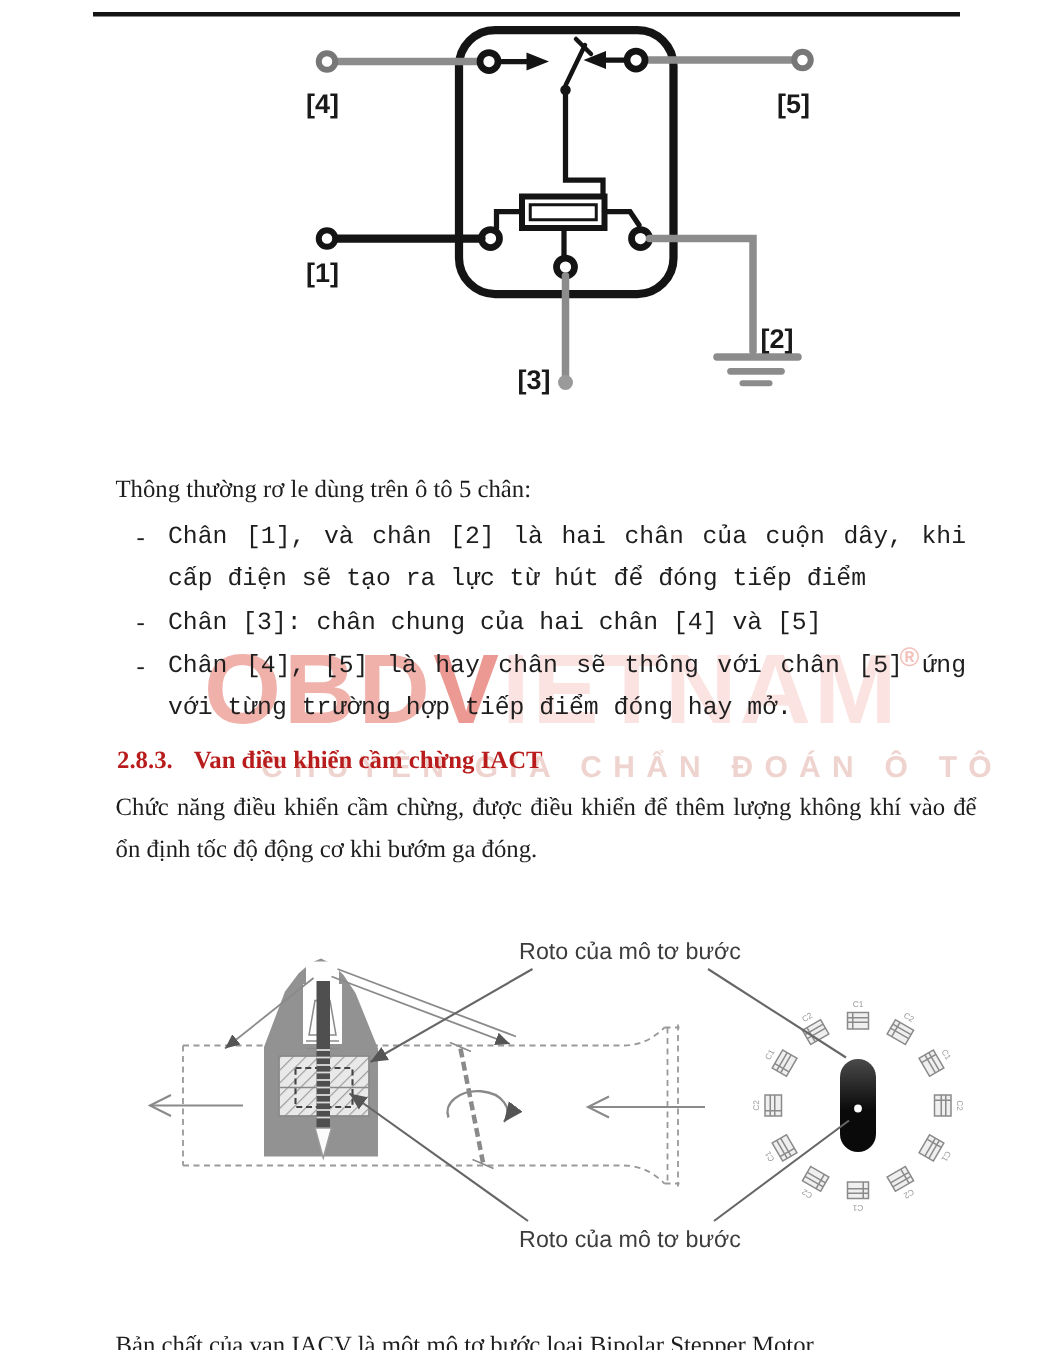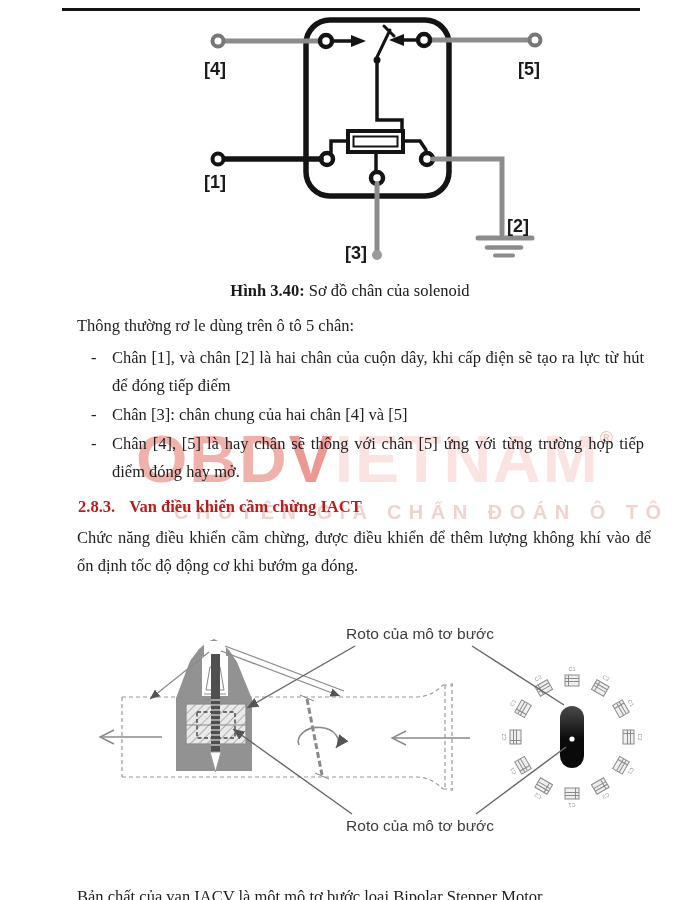--- a/index.html
+++ b/index.html
@@ -13,21 +13,21 @@
   svg.fig { position:absolute; left:0; z-index:2; }
   #fig340 { top:0; }
   #fig341 { top:610px; }
   .caption { left:0; width:700px; text-align:center; font-size:16.5px; line-height:20px; color:#1a1a1a; }
   .caption .cap-b { font-weight:bold; }
   .para, .btext { font-size:16.5px; line-height:28px; color:#1e1e1e; }
   .para { left:77px; width:574px; text-align:justify; }
   #bullets { position:absolute; left:70px; top:344px; width:574px; z-index:2; }
   .bullet { display:flex; margin-bottom:1px; }
   .dash { flex:0 0 42px; padding-left:21px; font-size:16.5px; line-height:28px; }
-  .btext { flex:1; text-align:justify; }
+  .btext { flex:1; text-align:justify;font-family:Liberation Mono, monospace; }
   .heading { left:78px; font-weight:bold; font-size:16.5px; line-height:22px; color:#b91c1c; }
   .heading .hnum { margin-right:14px; }
   
   #watermark { position:absolute; left:88px; top:398px; width:540px; z-index:1;
                font-family:"Liberation Sans", sans-serif; font-weight:bold; }
   .wm-big { font-size:66px; line-height:80px; letter-spacing:2px; white-space:nowrap; }
   .wm-obd { color:rgba(226,100,86,0.50);margin-left:48px; }
   .wm-v   { color:rgba(222,70,58,0.55); }
   .wm-ietnam { color:rgba(226,100,86,0.18); }
   .wm-reg { font-size:18px; color:rgba(226,100,86,0.40); vertical-align:38px; letter-spacing:0; }
@@ -103,23 +103,20 @@
       <g font-family="Liberation Sans, sans-serif" font-size="18" font-weight="bold" fill="#1a1a1a">
         <text x="204" y="75">[4]</text>
         <text x="518" y="75">[5]</text>
         <text x="204" y="188">[1]</text>
         <text x="507" y="232">[2]</text>
         <text x="345" y="259">[3]</text>
       </g>
     </g>
   </svg>
 
-  <div class="abs caption" style="top:281px">
-    <span class="cap-b">Hình 3.40:</span><span> Sơ đồ chân của solenoid</span>
-  </div>
 
   <div class="abs para" style="top:312px">Thông thường rơ le dùng trên ô tô 5 chân:</div>
 
   <div id="bullets">
     <div class="bullet">
       <span class="dash">-</span>
       <div class="btext">Chân [1], và chân [2] là hai chân của cuộn dây, khi cấp điện sẽ tạo ra lực từ hút để đóng tiếp điểm</div>
     </div>
     <div class="bullet">
       <span class="dash">-</span>

